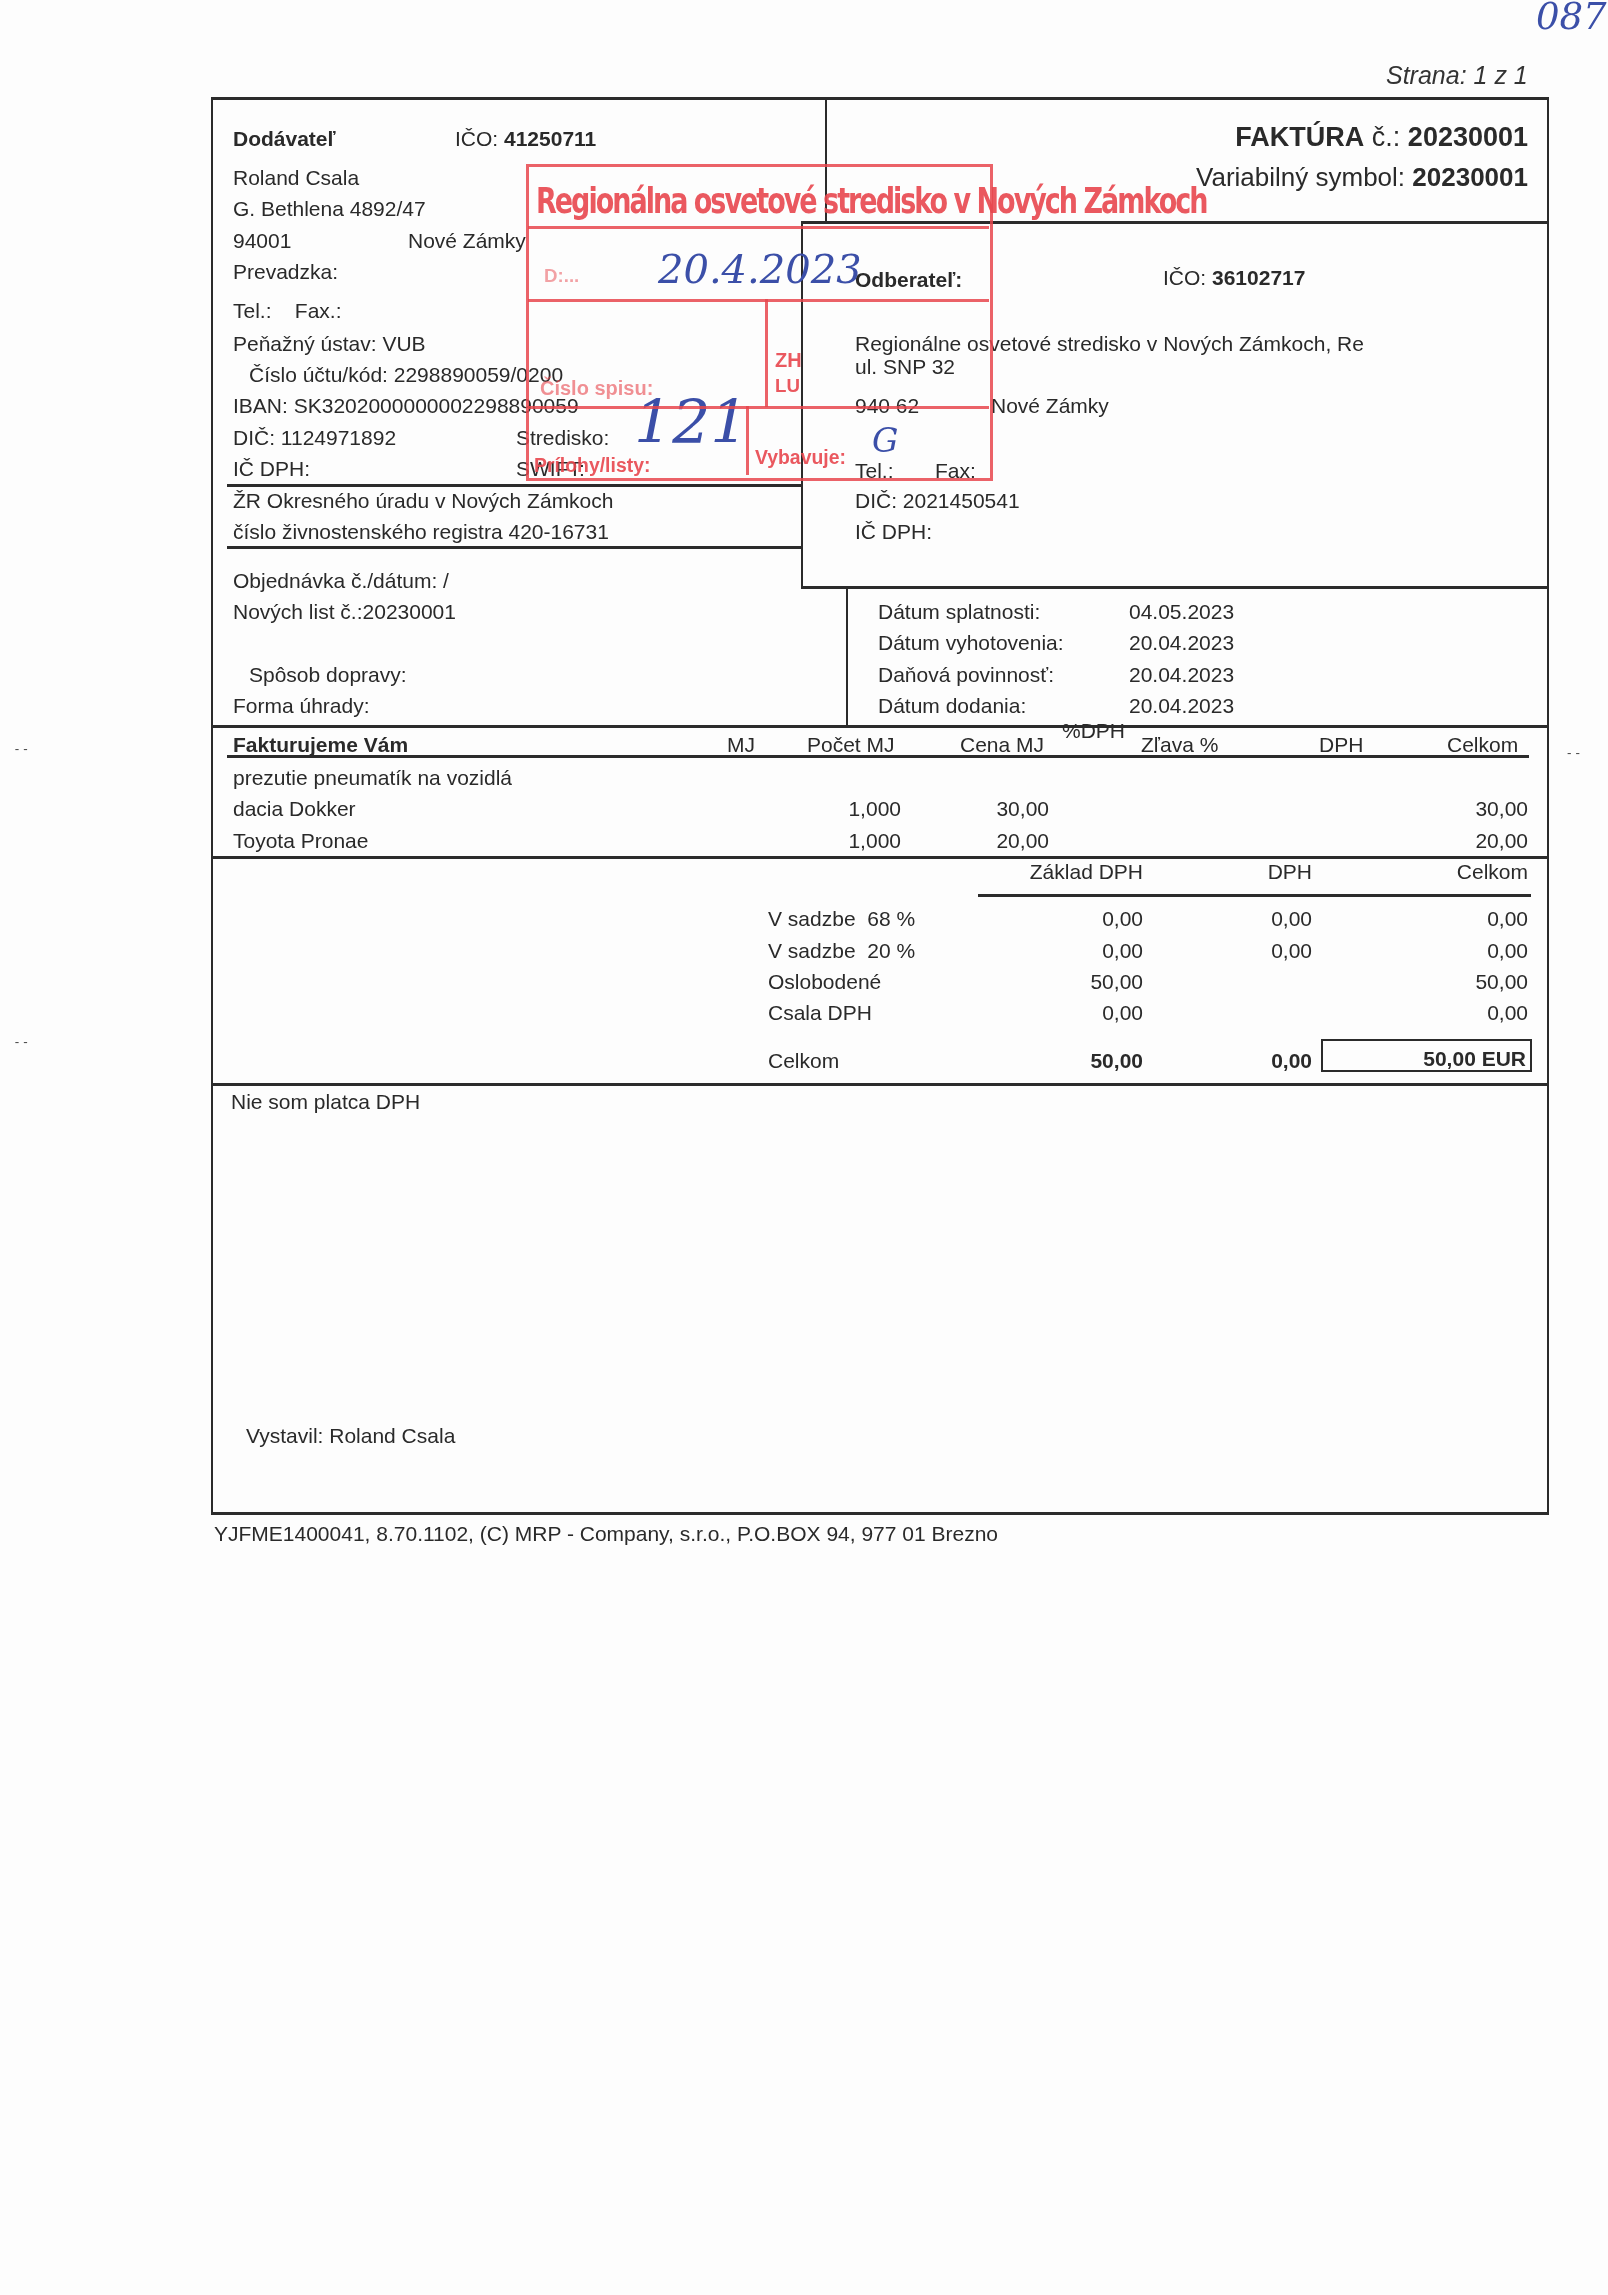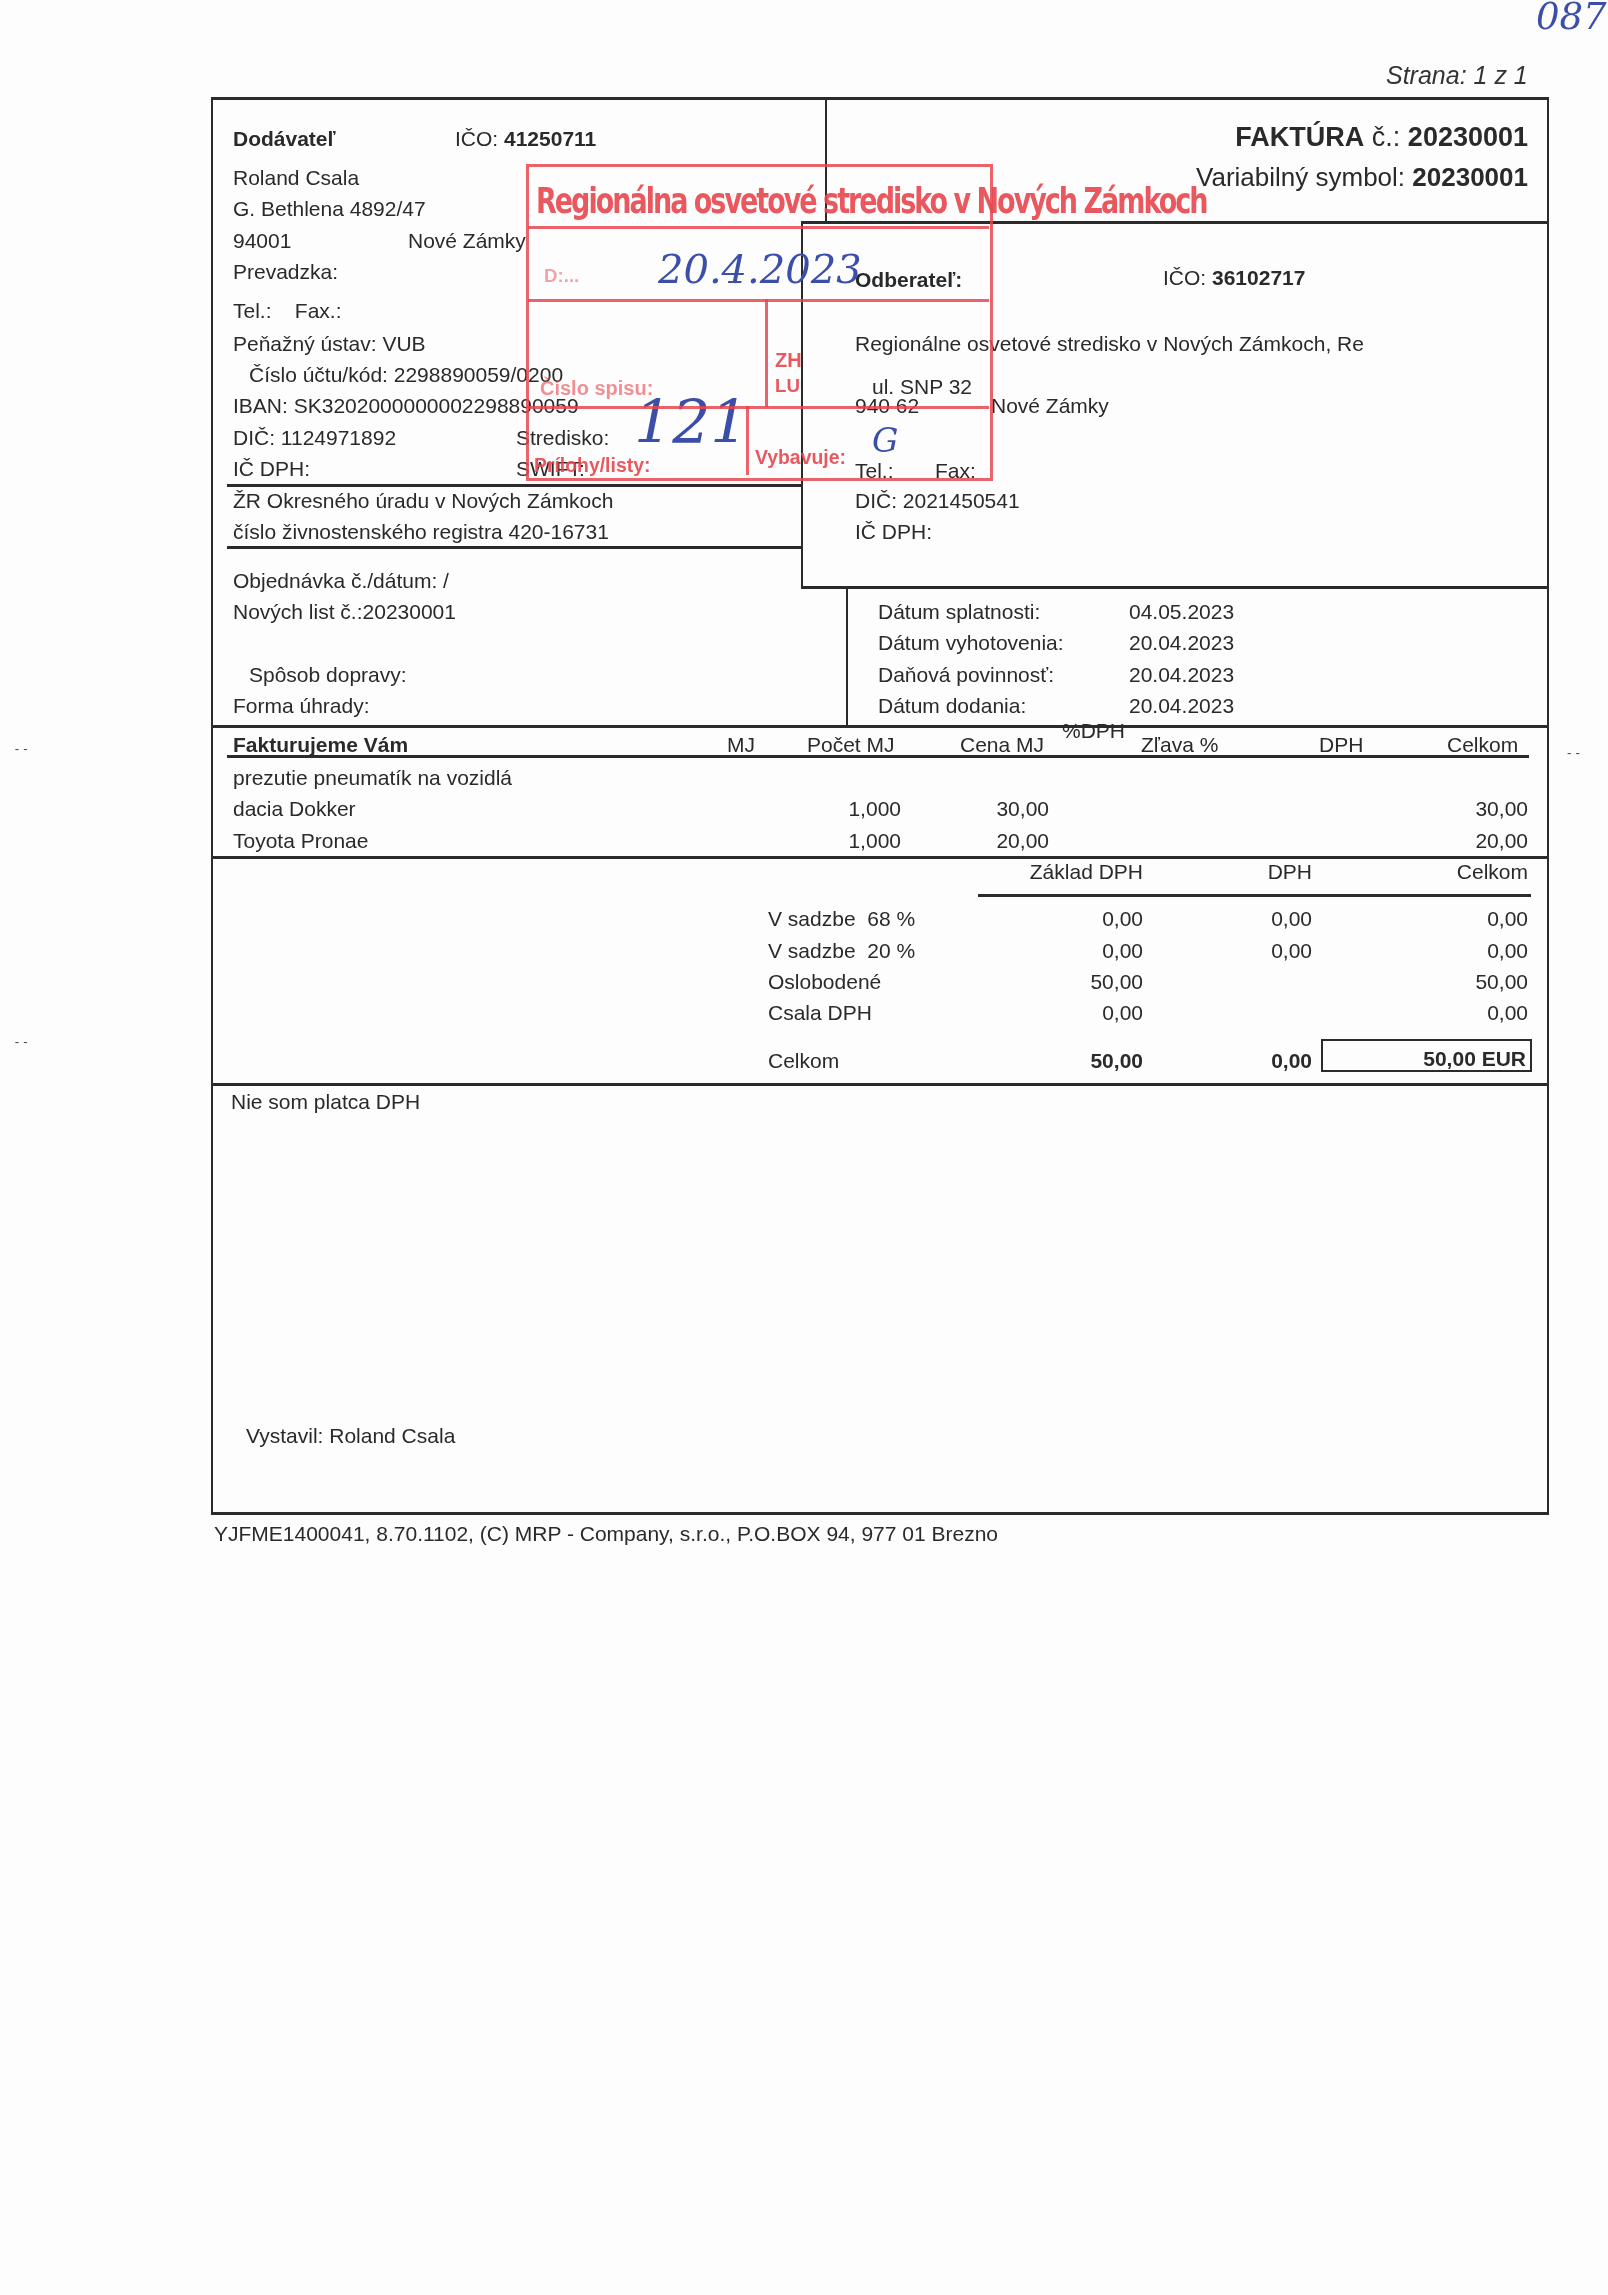--- a/index.html
+++ b/index.html
@@ -87,21 +87,21 @@
   <span>Variabilný symbol:</span>
   <span class="b">20230001</span>
 </div>
 
 <div class="abs t b" style="left:855px; top:269px;">Odberateľ:</div>
 <div class="abs t" style="left:1163px; top:267px;">
   <span>IČO:</span>
   <span class="b">36102717</span>
 </div>
 <div class="abs t" style="left:855px; top:333px;">Regionálne osvetové stredisko v Nových Zámkoch, Re</div>
-<div class="abs t" style="left:855px; top:376px;margin-left:17px;">ul. SNP 32</div>
+<div class="abs t" style="left:855px; top:356px;">ul. SNP 32</div>
 <div class="abs t" style="left:855px; top:395px;">940 62</div>
 <div class="abs t" style="left:991px; top:395px;">Nové Zámky</div>
 <div class="abs t" style="left:855px; top:460px;">Tel.:</div>
 <div class="abs t" style="left:935px; top:460px;">Fax:</div>
 <div class="abs t" style="left:855px; top:490px;">DIČ: 2021450541</div>
 <div class="abs t" style="left:855px; top:521px;">IČ DPH:</div>
 
 <div class="abs t" style="left:233px; top:570px;">Objednávka č./dátum: /</div>
 <div class="abs t" style="left:233px; top:601px;">Nových list č.:20230001</div>
 <div class="abs t" style="left:233px; top:664px;margin-left:16px;">Spôsob dopravy:</div>

